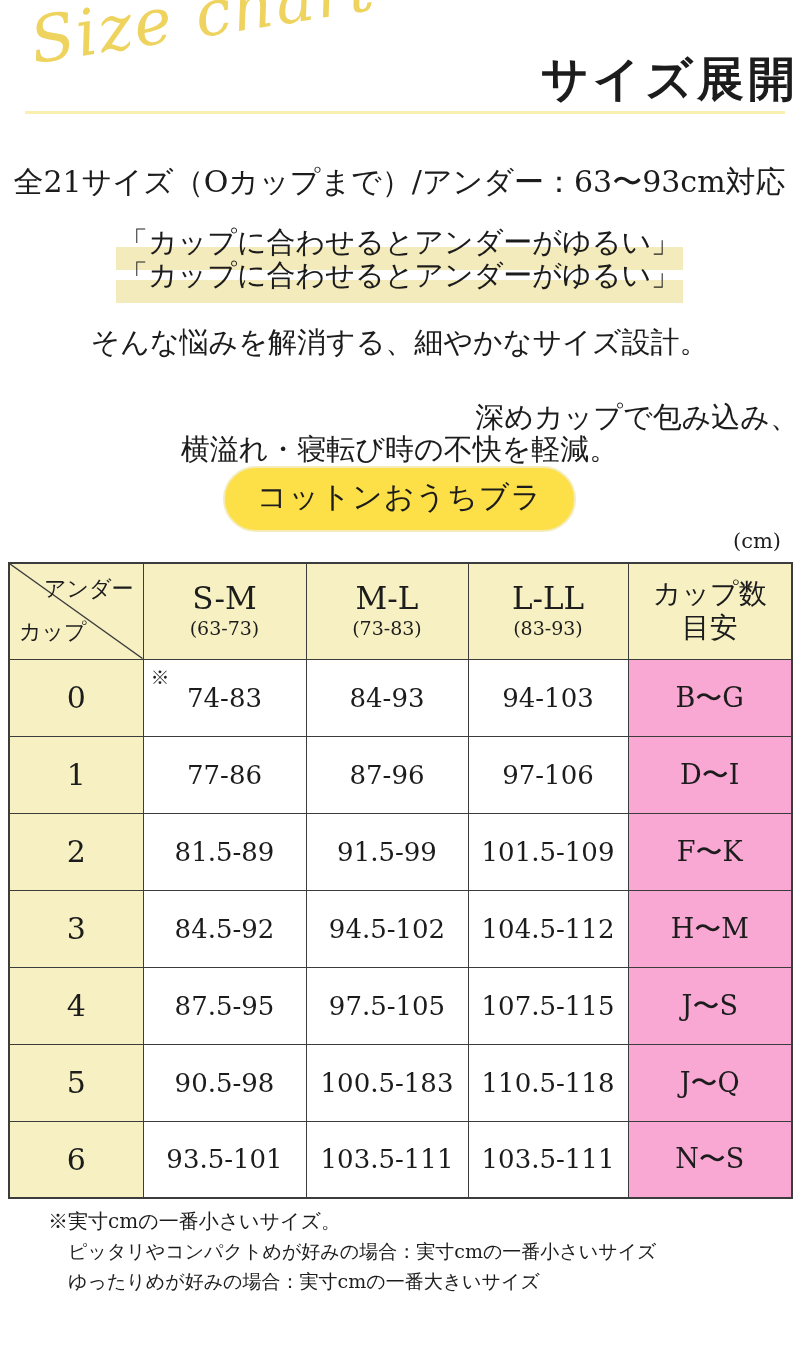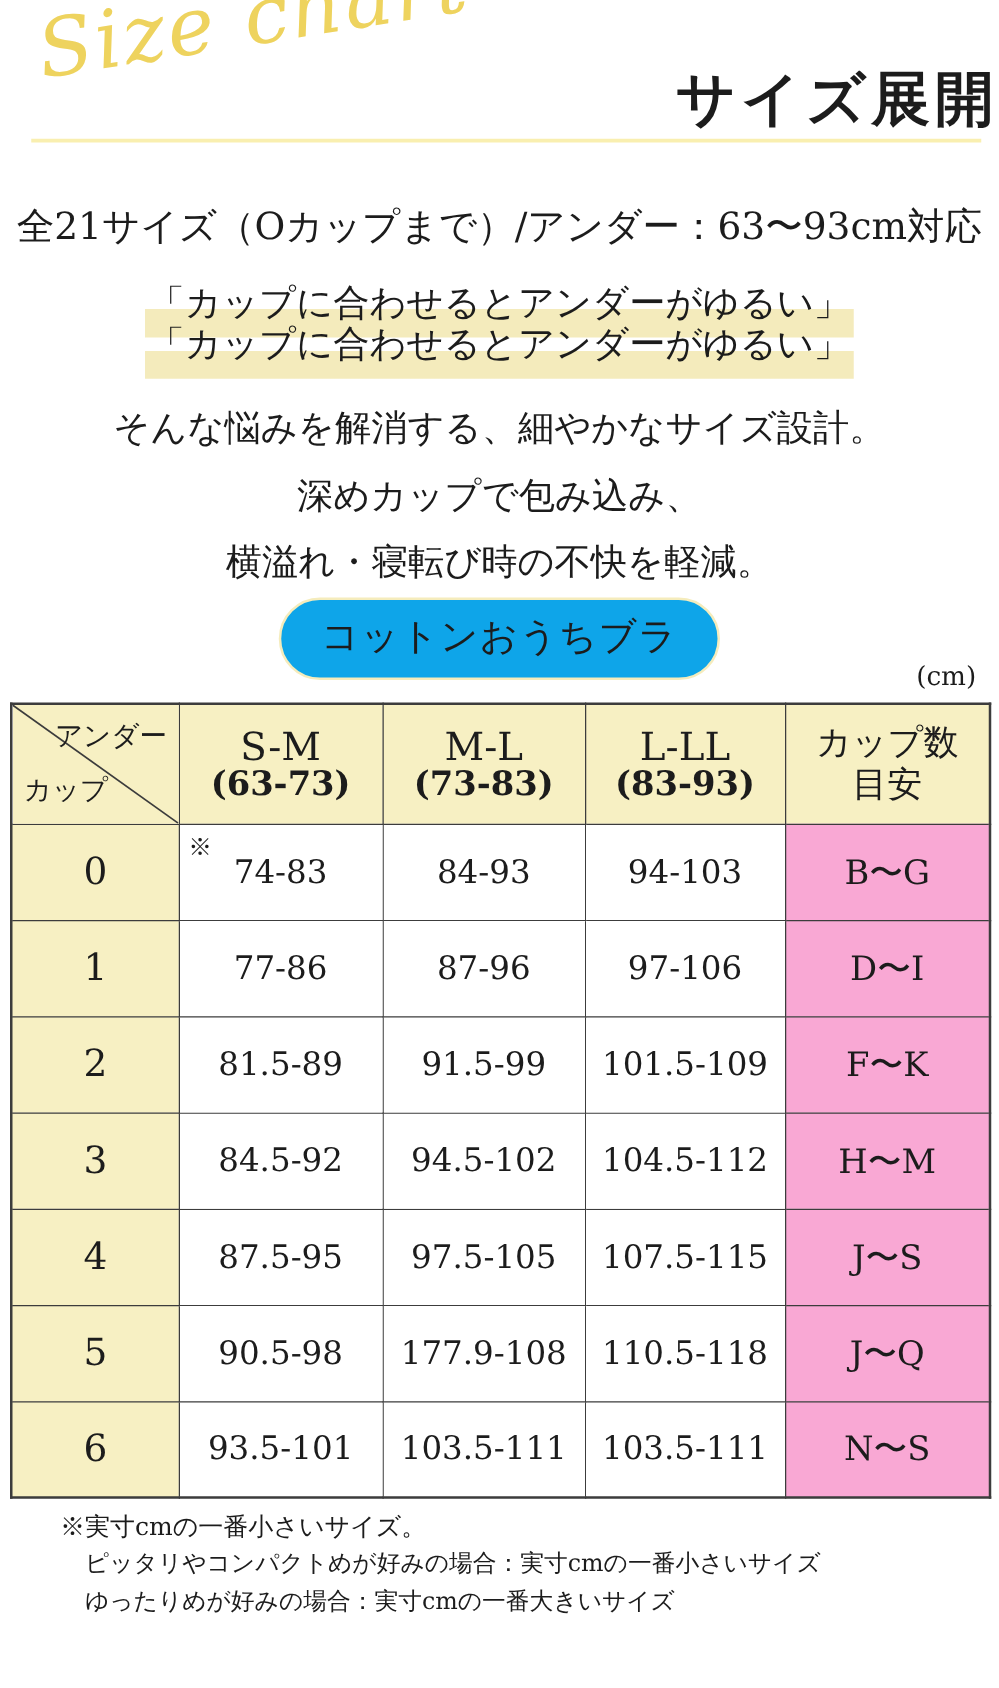--- a/index.html
+++ b/index.html
@@ -36,34 +36,34 @@
     background:var(--divider-yellow);
   }
   .intro-line{
     position:absolute;left:0;right:0;text-align:center;
     font-size:29px;line-height:42px;white-space:nowrap;margin-top:14px;
   }
   .l1{top:147px;font-size:30px;}
   .lq1{top:207px;}
   .lq2{top:240px;}
   .l2{top:307px;}
-  .l3{top:361px;}
+  .l3{top:382px;text-align:right;}
   .l4{top:414px;}
   .hl{
     display:inline-block;
     background:linear-gradient(to bottom, rgba(0,0,0,0) 54%, var(--highlight-yellow) 54%);
     padding:0 3px 7px 3px;
   }
   .badge-wrap{
     position:absolute;left:0;right:0;top:466px;text-align:center;
   }
   .badge{
     display:inline-block;font-size:30px;letter-spacing:1px;
     border:2px solid var(--pill-border);border-radius:999px;
-    padding:9px 32px 12px 32px;background:#0ea5e9;margin-top:12px;
+    padding:9px 32px 12px 32px;background:#fde047;
   }
   .cm-note{
     position:absolute;top:529px;right:18px;font-size:21px;
   }
   table.size-table{
     position:absolute;left:8px;top:562px;width:783px;
     border-collapse:collapse;table-layout:fixed;
     border:2px solid var(--border-dark);
   }
   table.size-table col.c0{width:134px;}
@@ -79,21 +79,21 @@
   table.size-table thead th{background:var(--table-header-bg);height:96px;}
   table.size-table tbody tr{height:77px;}
   td.row-label{background:var(--table-header-bg);font-size:30px;}
   td.cell-val{font-size:26px;position:relative;background:#fff;}
   td.cell-range{font-size:27px;background:#f9a8d4;}
   .corner-cell{position:relative;padding:0;}
   .corner-cell svg{position:absolute;left:0;top:0;width:100%;height:100%;}
   .corner-top{position:absolute;top:10px;right:9px;font-size:22px;}
   .corner-bottom{position:absolute;bottom:12px;left:9px;font-size:22px;}
   .col-head .size{font-size:31px;line-height:34px;display:block;}
-  .col-head .range{font-size:27px;line-height:26px;display:block;font-weight:bold;}
+  .col-head .range{font-size:19px;line-height:26px;display:block;}
   .cups-head{font-size:28px;line-height:34px;margin-top:18px;}
   .asterisk{position:absolute;left:7px;top:5px;font-size:19px;}
   .footnotes{position:absolute;left:48px;top:1206px;}
   .footnote-title{font-size:20px;line-height:30px;}
   .footnote-item{font-size:19px;line-height:30px;padding-left:20px;white-space:nowrap;}
 </style>
 </head>
 <body>
 
 <div class="script-accent">Size chart</div>
@@ -180,21 +180,21 @@
     <tr>
       <td class="row-label">4</td>
       <td class="cell-val">87.5-95</td>
       <td class="cell-val">97.5-105</td>
       <td class="cell-val">107.5-115</td>
       <td class="cell-range">J〜S</td>
     </tr>
     <tr>
       <td class="row-label">5</td>
       <td class="cell-val">90.5-98</td>
-      <td class="cell-val">177.9-108</td>
+      <td class="cell-val">100.5-183</td>
       <td class="cell-val">110.5-118</td>
       <td class="cell-range">J〜Q</td>
     </tr>
     <tr>
       <td class="row-label">6</td>
       <td class="cell-val">93.5-101</td>
       <td class="cell-val">103.5-111</td>
       <td class="cell-val">103.5-111</td>
       <td class="cell-range">N〜S</td>
     </tr>

